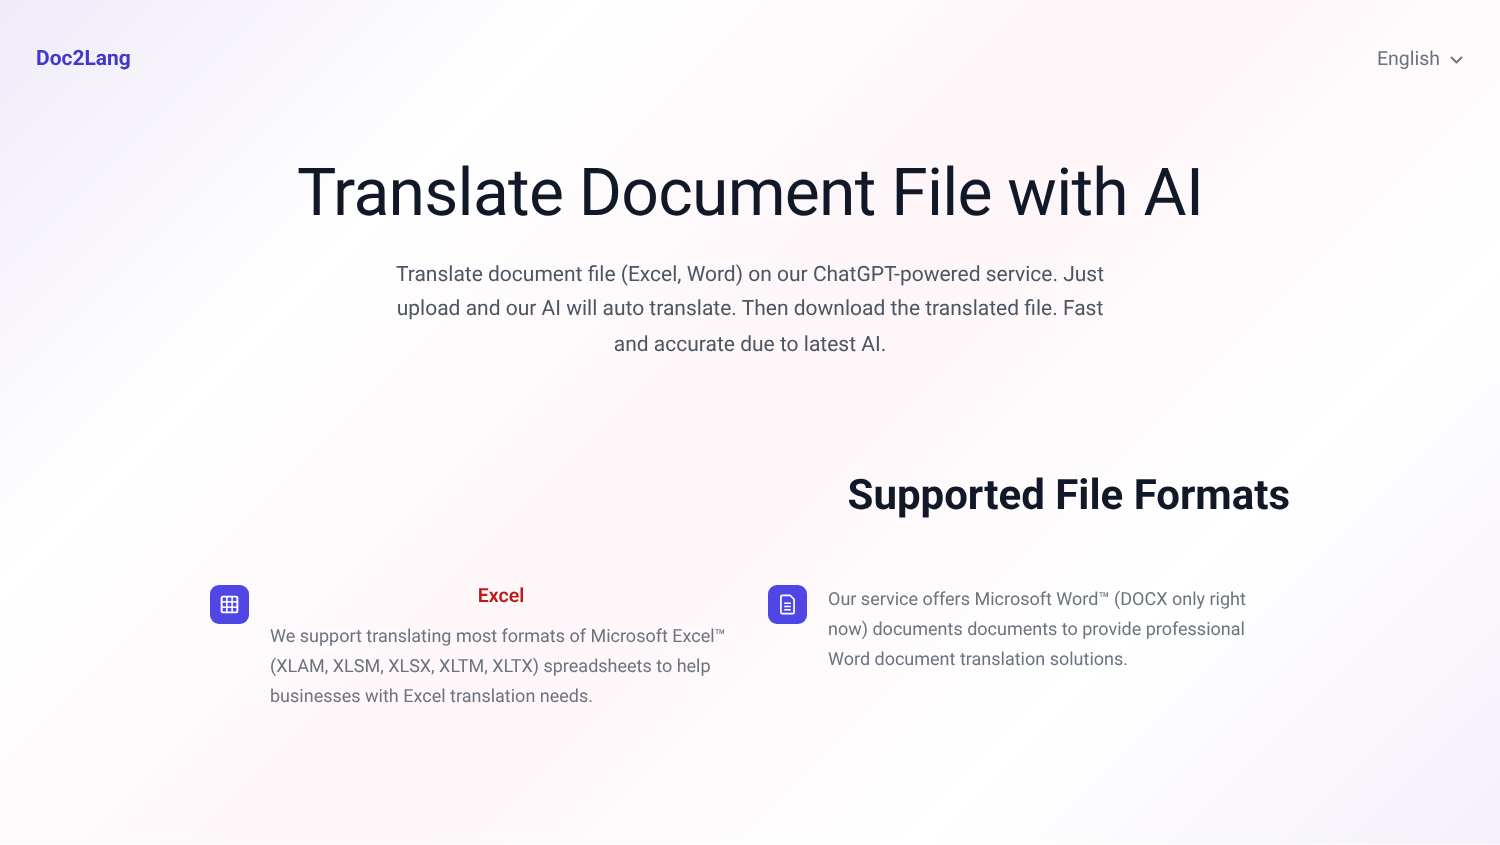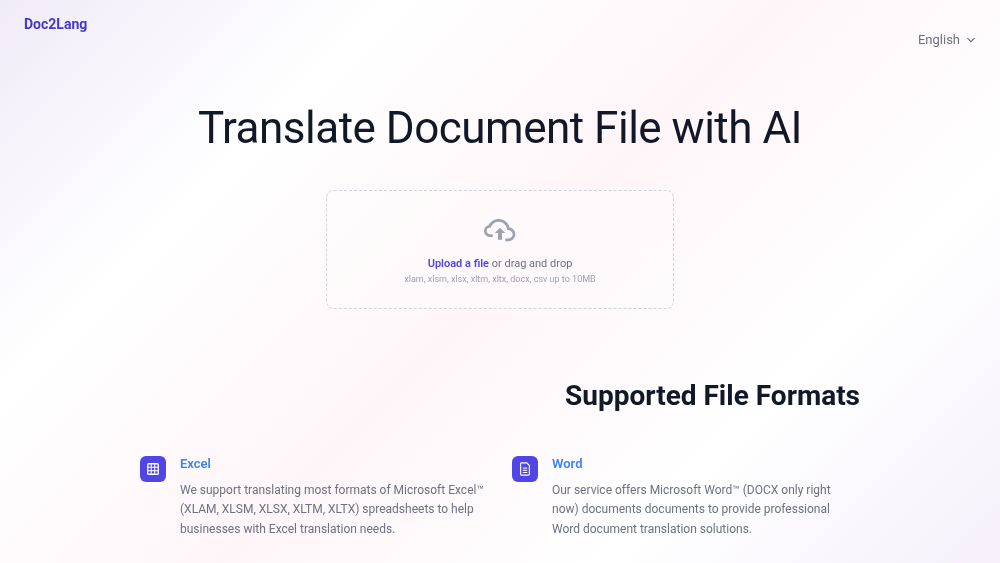--- a/index.html
+++ b/index.html
@@ -11,21 +11,21 @@
     body {
       font-family: -apple-system, BlinkMacSystemFont, 'Segoe UI', Roboto, Helvetica, Arial, sans-serif;
       background: linear-gradient(135deg, #f0ebf8 0%, #ffffff 25%, #fef5f8 50%, #ffffff 75%, #f5f0fa 100%);
       min-height: 100vh;
       color: #111827;
     }
     
     .header {
       display: flex;
       justify-content: space-between;
-      align-items: flex-start;
+      align-items: flex-end;
       padding: 16px 24px;
     }
     
     .logo {
       color: #4338ca;
       font-weight: 700;
       font-size: 14px;
       text-decoration: none;
     }
     
@@ -148,22 +148,23 @@
       height: 14px;
     }
     
     .format-content {
       flex: 1;
     }
     
     .format-name {
       font-size: 13px;
       font-weight: 600;
-      color: #3b82f6;
+      color: #b91c1c;
       margin-bottom: 10px;
+      text-align: center;
     }
     
     .format-desc {
       font-size: 12px;
       line-height: 1.65;
       color: #6b7280;
     }
   </style>
 </head>
 <body>
@@ -173,32 +174,22 @@
   <div class="lang-selector">
     <span>English</span>
     <svg viewBox="0 0 12 12" fill="none">
       <path d="M2 4l4 4 4-4" stroke="currentColor" stroke-width="1.5" stroke-linecap="round" stroke-linejoin="round"></path>
     </svg>
   </div>
 </header>
 
 <section class="hero">
   <h1 class="hero-title">Translate Document File with AI</h1>
-
-  <div class="upload-zone">
-    <div class="upload-icon">
-      <svg viewBox="0 0 48 36" fill="currentColor">
-        <path d="M38.7 14.1C37.3 6.1 30.4 0 22 0 15.3 0 9.5 3.8 6.7 9.4 2.8 10.2 0 13.7 0 18c0 5 4 9 9 9h4v-4H9c-2.8 0-5-2.2-5-5 0-2.5 1.8-4.6 4.3-4.9l1.8-.2.7-1.7C12.9 6.5 17.2 4 22 4c6.1 0 11.1 4.3 12.3 10l.5 2.5 2.5.2c3.2.3 5.7 3 5.7 6.3 0 3.5-2.9 6.3-6.3 6.3H32v4h4.7c5.6 0 10.3-4.5 10.3-10.3 0-5.1-3.7-9.4-8.3-10.2zM24 13l-8 8h5v10h6V21h5l-8-8z"></path>
-      </svg>
-    </div>
-    <div class="upload-text">
-      <span class="upload-link">Upload a file</span><span> or drag and drop</span>
-    </div>
-    <div class="upload-hint">xlam, xlsm, xlsx, xltm, xltx, docx, csv up to 10MB</div>
-  </div>
+  <p class="hero-subtitle">Translate document file (Excel, Word) on our ChatGPT-powered service. Just upload and our AI will auto translate. Then download the translated file. Fast and accurate due to latest AI.</p>
+
 </section>
 
 <section class="formats-section">
   <h2 class="formats-title">Supported File Formats</h2>
   <div class="formats-grid">
 
     <div class="format-card">
       <div class="format-icon">
         <svg viewBox="0 0 16 16" fill="currentColor">
           <rect x="2" y="2" width="12" height="12" rx="1" fill="none" stroke="currentColor" stroke-width="1.5"></rect>
@@ -217,19 +208,18 @@
     <div class="format-card">
       <div class="format-icon">
         <svg viewBox="0 0 16 16" fill="currentColor">
           <path d="M4 1h6l3 3v10a1 1 0 01-1 1H4a1 1 0 01-1-1V2a1 1 0 011-1z" fill="none" stroke="currentColor" stroke-width="1.3"></path>
           <line x1="5.5" y1="7" x2="10.5" y2="7" stroke="currentColor" stroke-width="1.2"></line>
           <line x1="5.5" y1="9.5" x2="10.5" y2="9.5" stroke="currentColor" stroke-width="1.2"></line>
           <line x1="5.5" y1="12" x2="10.5" y2="12" stroke="currentColor" stroke-width="1.2"></line>
         </svg>
       </div>
       <div class="format-content">
-        <div class="format-name">Word</div>
         <div class="format-desc">Our service offers Microsoft Word™ (DOCX only right now) documents documents to provide professional Word document translation solutions.</div>
       </div>
     </div>
 
   </div>
 </section>
 
 </body></html>

